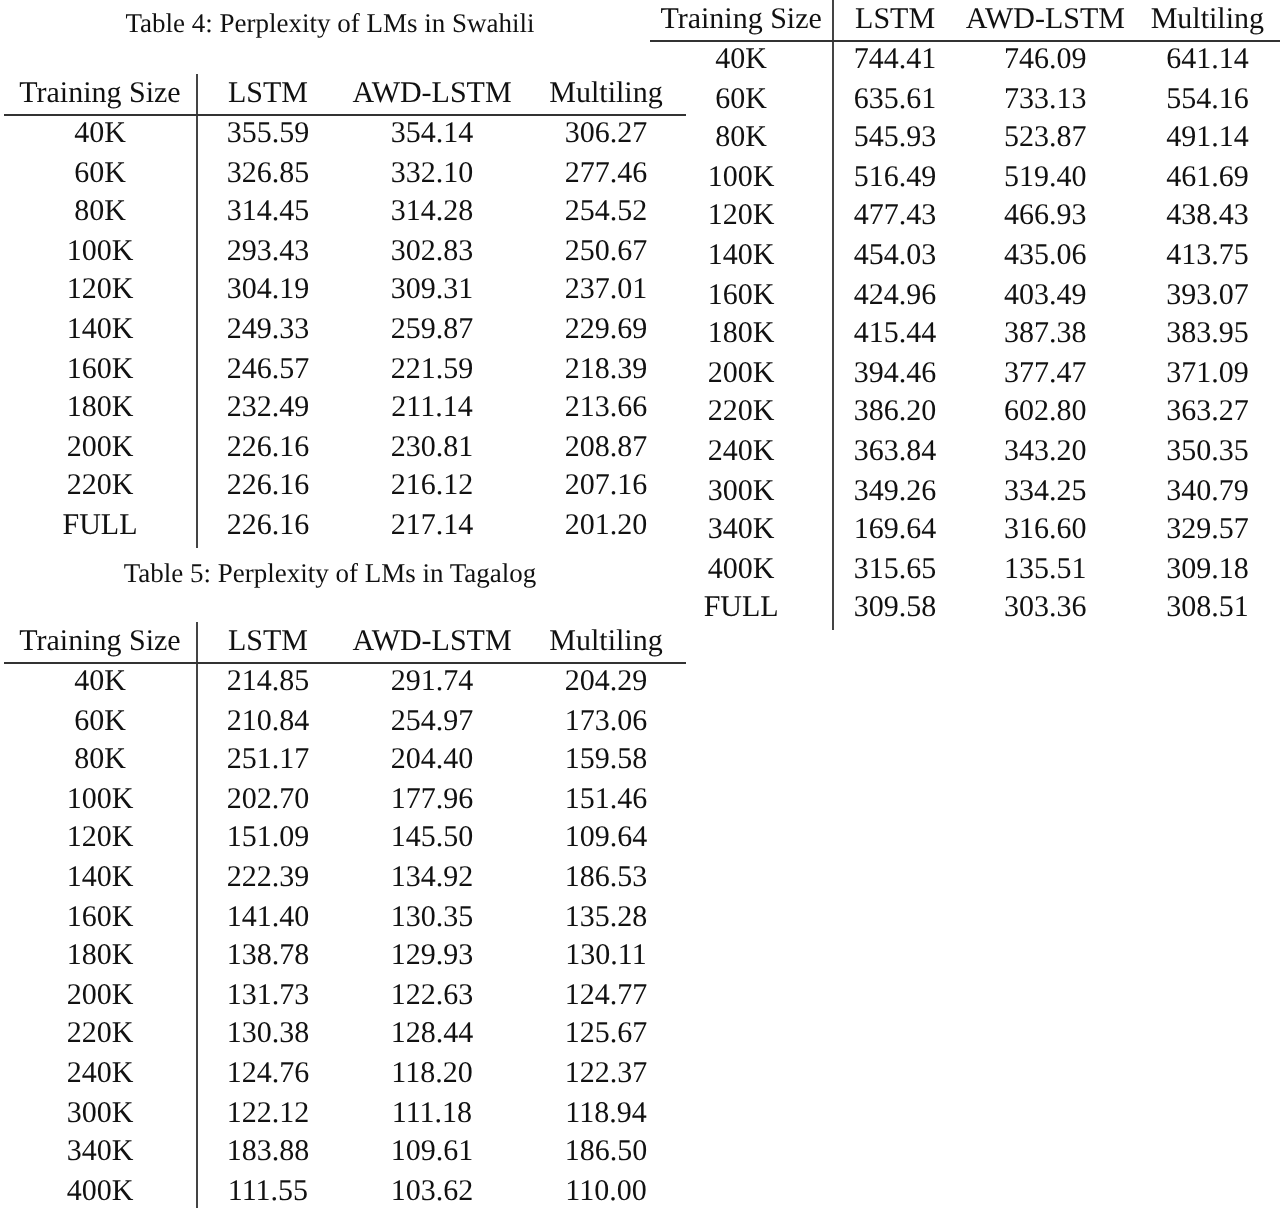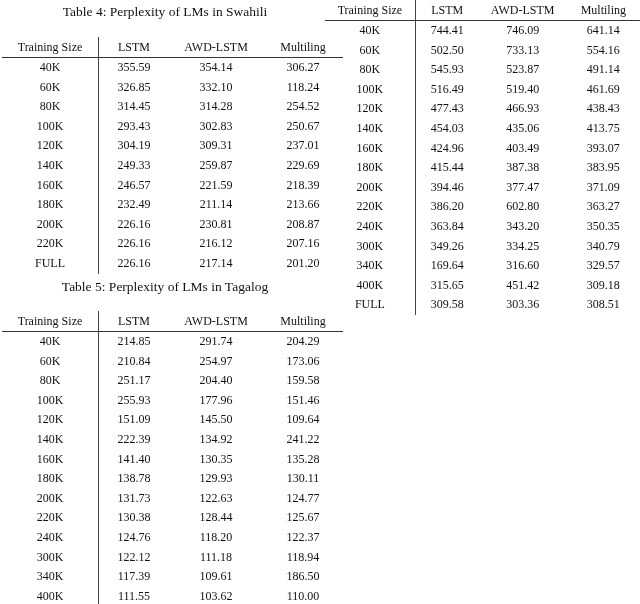--- a/index.html
+++ b/index.html
@@ -7,21 +7,21 @@
       width: 640px; height: 604px; position: relative; overflow: hidden;
       font-family: "Liberation Serif", "DejaVu Serif", serif;
       color: #111;
     }
     .caption {
       position: absolute; font-size: 13.5px; text-align: center;
       white-space: nowrap;
     }
     table.ppl {
       position: absolute; border-collapse: collapse;
-      font-size: 12px; line-height: 19.6px;
+      font-size: 15px; line-height: 19.6px;
     }
     table.ppl th { font-weight: normal; padding: 0; text-align: center; white-space: nowrap; }
     table.ppl td { padding: 0; text-align: center; white-space: nowrap; }
     table.ppl thead tr th { border-bottom: 1.2px solid #333; line-height: 20px; }
     table.ppl .c0 { width: 96px; border-right: 1px solid #444; }
     table.ppl .c1 { width: 70px; }
     table.ppl .c2 { width: 94px; }
     table.ppl .c3 { width: 80px; }
     .b { font-weight: normal; }
 
@@ -48,21 +48,21 @@
       <tr>
         <td class="c0">40K</td>
         <td class="c1">355.59</td>
         <td class="c2">354.14</td>
         <td class="c3 b">306.27</td>
       </tr>
       <tr>
         <td class="c0">60K</td>
         <td class="c1">326.85</td>
         <td class="c2">332.10</td>
-        <td class="c3 b">118.24</td>
+        <td class="c3 b">277.46</td>
       </tr>
       <tr>
         <td class="c0">80K</td>
         <td class="c1">314.45</td>
         <td class="c2">314.28</td>
         <td class="c3 b">254.52</td>
       </tr>
       <tr>
         <td class="c0">100K</td>
         <td class="c1">293.43</td>
@@ -138,35 +138,35 @@
         <td class="c3 b">173.06</td>
       </tr>
       <tr>
         <td class="c0">80K</td>
         <td class="c1">251.17</td>
         <td class="c2">204.40</td>
         <td class="c3 b">159.58</td>
       </tr>
       <tr>
         <td class="c0">100K</td>
-        <td class="c1">255.93</td>
+        <td class="c1">202.70</td>
         <td class="c2">177.96</td>
         <td class="c3 b">151.46</td>
       </tr>
       <tr>
         <td class="c0">120K</td>
         <td class="c1">151.09</td>
         <td class="c2 b">145.50</td>
         <td class="c3">109.64</td>
       </tr>
       <tr>
         <td class="c0">140K</td>
         <td class="c1">222.39</td>
         <td class="c2 b">134.92</td>
-        <td class="c3">241.22</td>
+        <td class="c3">186.53</td>
       </tr>
       <tr>
         <td class="c0">160K</td>
         <td class="c1">141.40</td>
         <td class="c2 b">130.35</td>
         <td class="c3">135.28</td>
       </tr>
       <tr>
         <td class="c0">180K</td>
         <td class="c1">138.78</td>
@@ -192,21 +192,21 @@
         <td class="c3">122.37</td>
       </tr>
       <tr>
         <td class="c0">300K</td>
         <td class="c1">122.12</td>
         <td class="c2 b">111.18</td>
         <td class="c3">118.94</td>
       </tr>
       <tr>
         <td class="c0">340K</td>
-        <td class="c1">117.39</td>
+        <td class="c1">183.88</td>
         <td class="c2 b">109.61</td>
         <td class="c3">186.50</td>
       </tr>
       <tr>
         <td class="c0">400K</td>
         <td class="c1">111.55</td>
         <td class="c2 b">103.62</td>
         <td class="c3">110.00</td>
       </tr>
     </tbody>
@@ -223,21 +223,21 @@
   </thead>
   <tbody>
       <tr>
         <td class="c0">40K</td>
         <td class="c1">744.41</td>
         <td class="c2">746.09</td>
         <td class="c3 b">641.14</td>
       </tr>
       <tr>
         <td class="c0">60K</td>
-        <td class="c1">502.50</td>
+        <td class="c1">635.61</td>
         <td class="c2">733.13</td>
         <td class="c3 b">554.16</td>
       </tr>
       <tr>
         <td class="c0">80K</td>
         <td class="c1">545.93</td>
         <td class="c2">523.87</td>
         <td class="c3 b">491.14</td>
       </tr>
       <tr>
@@ -296,21 +296,21 @@
       </tr>
       <tr>
         <td class="c0">340K</td>
         <td class="c1">169.64</td>
         <td class="c2 b">316.60</td>
         <td class="c3">329.57</td>
       </tr>
       <tr>
         <td class="c0">400K</td>
         <td class="c1">315.65</td>
-        <td class="c2 b">451.42</td>
+        <td class="c2 b">135.51</td>
         <td class="c3">309.18</td>
       </tr>
       <tr>
         <td class="c0">FULL</td>
         <td class="c1">309.58</td>
         <td class="c2 b">303.36</td>
         <td class="c3">308.51</td>
       </tr>
     </tbody>
 </table>

